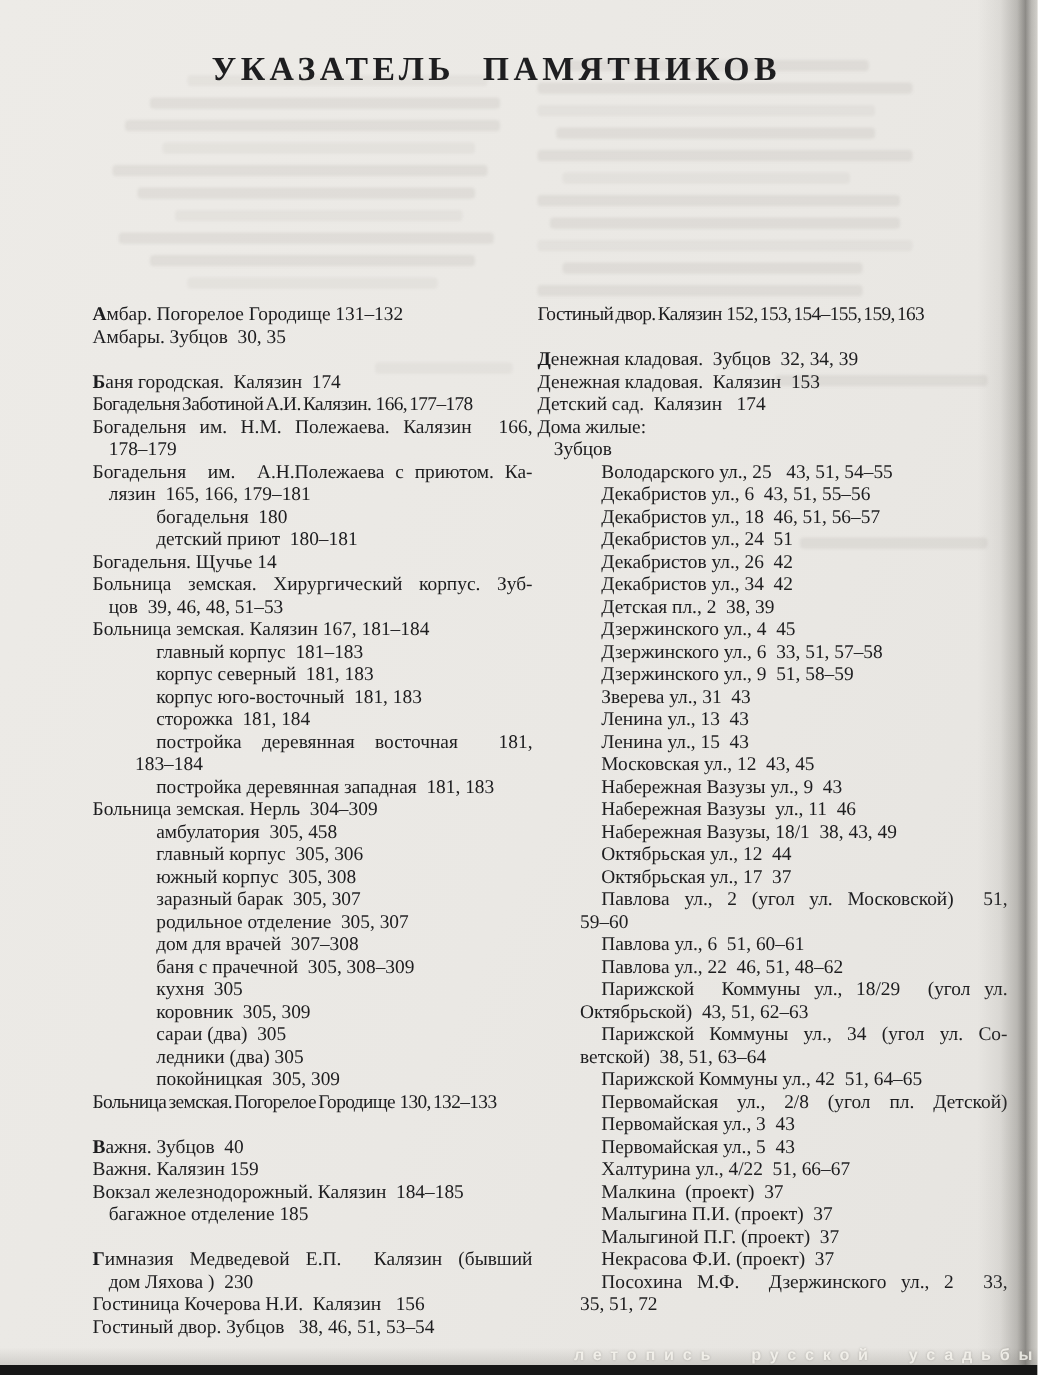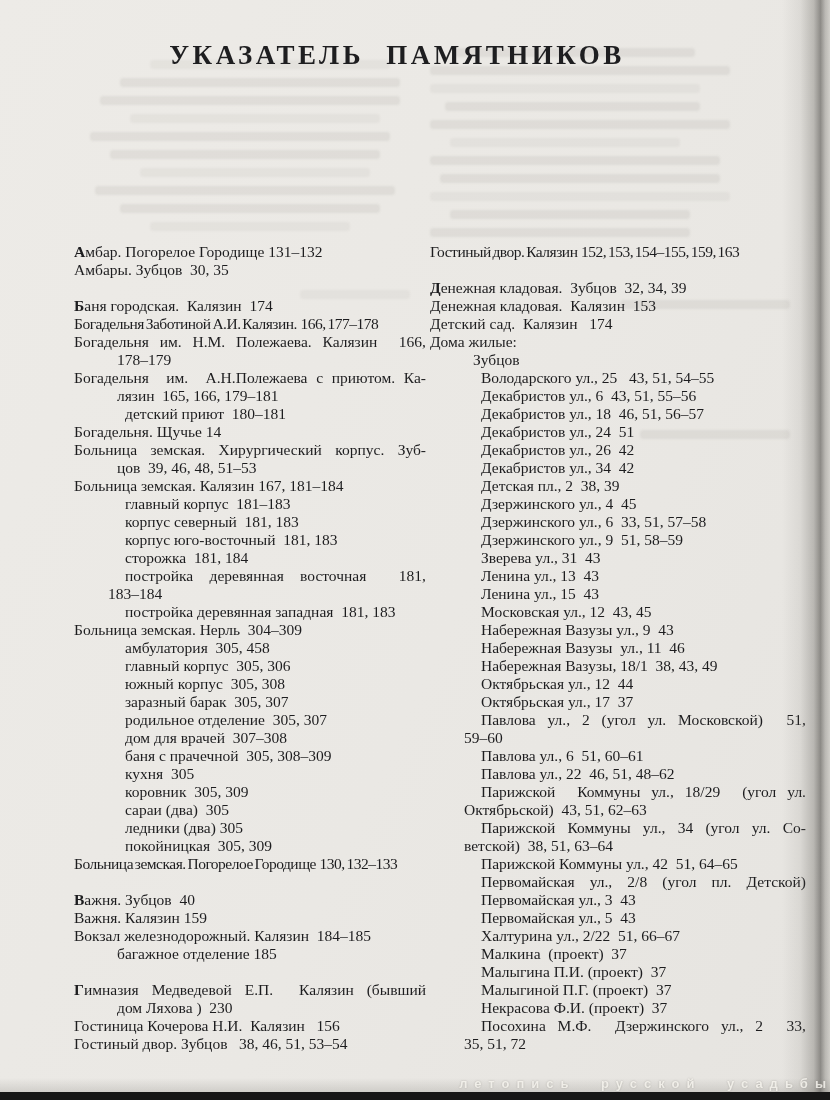--- a/index.html
+++ b/index.html
@@ -29,21 +29,21 @@
     position:absolute;top:40px;left:0;right:36px;margin:0;
     text-align:center;
     font-size:27px;font-weight:bold;color:#1e1e20;
     letter-spacing:3.5px;word-spacing:12px;
   }
   .columns{position:absolute;top:241px;left:0;right:0;}
   .col{position:absolute;top:2px;font-size:15.5px;line-height:18px;color:var(--ink);}
   .col-left{left:74px;width:352px;}
   .col-right{left:430px;width:376px;}
   .line{white-space:pre;min-height:18px;}
-  .line.i1{margin-left:43px;}
+  .line.i1{margin-left:13px;}
   .line.i2{margin-left:51px;}
   .line.i3{margin-left:34px;}
   .line.j{white-space:pre-wrap;text-align:justify;text-align-last:justify;}
   .line.s{letter-spacing:-0.5px;word-spacing:-1.6px;}
   .line b{font-weight:bold;}
   .spine-shadow{
     position:absolute;top:0;right:0;width:48px;height:100%;pointer-events:none;
     background:linear-gradient(to right,
       rgba(100,98,92,0) 0%,
       rgba(100,98,92,0.10) 38%,
@@ -106,20 +106,21 @@
     <div class="col col-left" id="col-left">
         <div class="line"><b>А</b>мбар. Погорелое Городище 131–132</div>
         <div class="line">Амбары. Зубцов  30, 35</div>
         <div class="line"></div>
         <div class="line"><b>Б</b>аня городская.  Калязин  174</div>
         <div class="line s">Богадельня Заботиной А.И. Калязин.  166, 177–178</div>
         <div class="line j">Богадельня им. Н.М. Полежаева. Калязин  166,</div>
         <div class="line i1">178–179</div>
         <div class="line j">Богадельня  им.  А.Н.Полежаева с приютом. Ка-</div>
         <div class="line i1">лязин  165, 166, 179–181</div>
+        <div class="line i2">богадельня  180</div>
         <div class="line i2">детский приют  180–181</div>
         <div class="line">Богадельня. Щучье 14</div>
         <div class="line j">Больница земская. Хирургический корпус. Зуб-</div>
         <div class="line i1">цов  39, 46, 48, 51–53</div>
         <div class="line">Больница земская. Калязин 167, 181–184</div>
         <div class="line i2">главный корпус  181–183</div>
         <div class="line i2">корпус северный  181, 183</div>
         <div class="line i2">корпус юго-восточный  181, 183</div>
         <div class="line i2">сторожка  181, 184</div>
         <div class="line i2 j">постройка деревянная восточная  181,</div>
@@ -182,21 +183,21 @@
         <div class="line i2">Павлова ул., 6  51, 60–61</div>
         <div class="line i2">Павлова ул., 22  46, 51, 48–62</div>
         <div class="line i2 j">Парижской  Коммуны ул., 18/29  (угол ул.</div>
         <div class="line i3">Октябрьской)  43, 51, 62–63</div>
         <div class="line i2 j">Парижской Коммуны ул., 34 (угол ул. Со-</div>
         <div class="line i3">ветской)  38, 51, 63–64</div>
         <div class="line i2">Парижской Коммуны ул., 42  51, 64–65</div>
         <div class="line i2 j">Первомайская ул., 2/8 (угол пл. Детской)</div>
         <div class="line i2">Первомайская ул., 3  43</div>
         <div class="line i2">Первомайская ул., 5  43</div>
-        <div class="line i2">Халтурина ул., 2/22  51, 66–67</div>
+        <div class="line i2">Халтурина ул., 4/22  51, 66–67</div>
         <div class="line i2">Малкина  (проект)  37</div>
         <div class="line i2">Малыгина П.И. (проект)  37</div>
         <div class="line i2">Малыгиной П.Г. (проект)  37</div>
         <div class="line i2">Некрасова Ф.И. (проект)  37</div>
         <div class="line i2 j">Посохина М.Ф.  Дзержинского ул., 2  33,</div>
         <div class="line i3">35, 51, 72</div>
       </div>
   </div>
 
   <div class="spine-shadow"></div>

